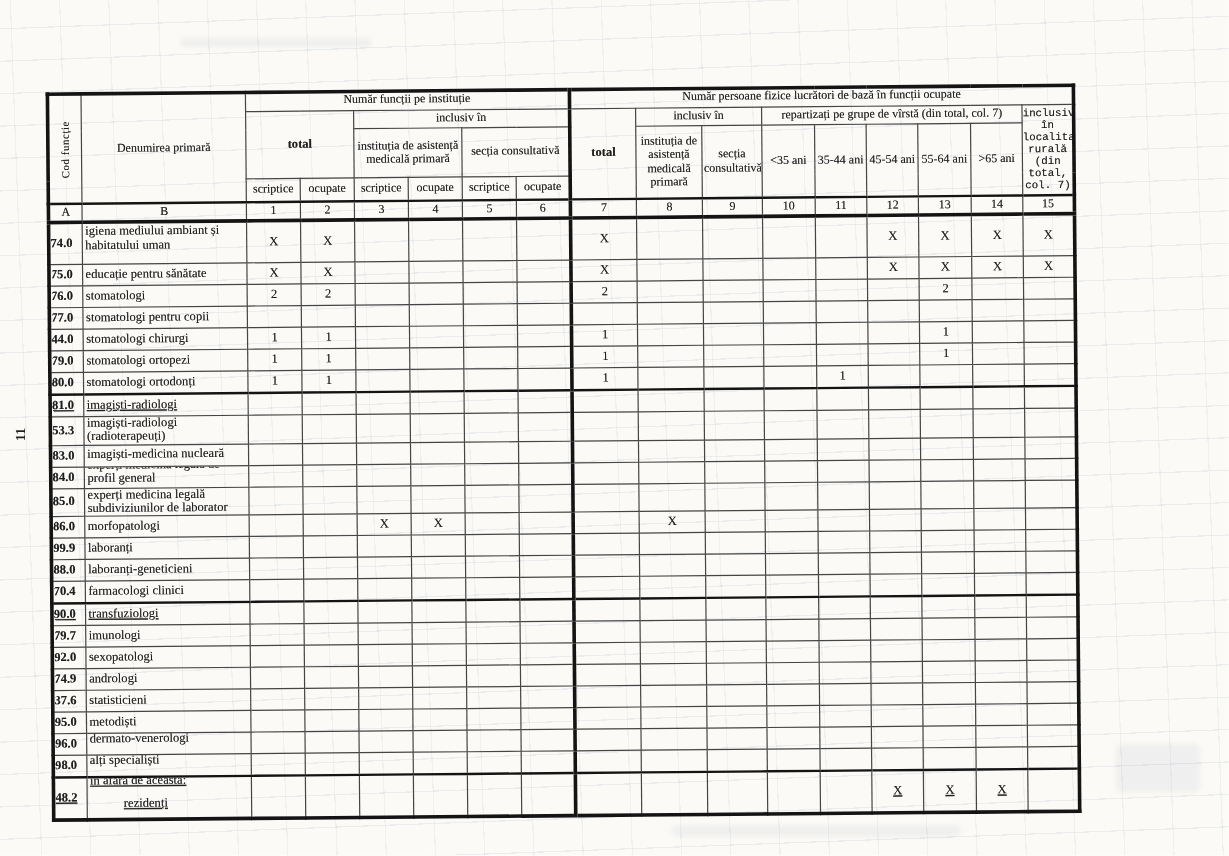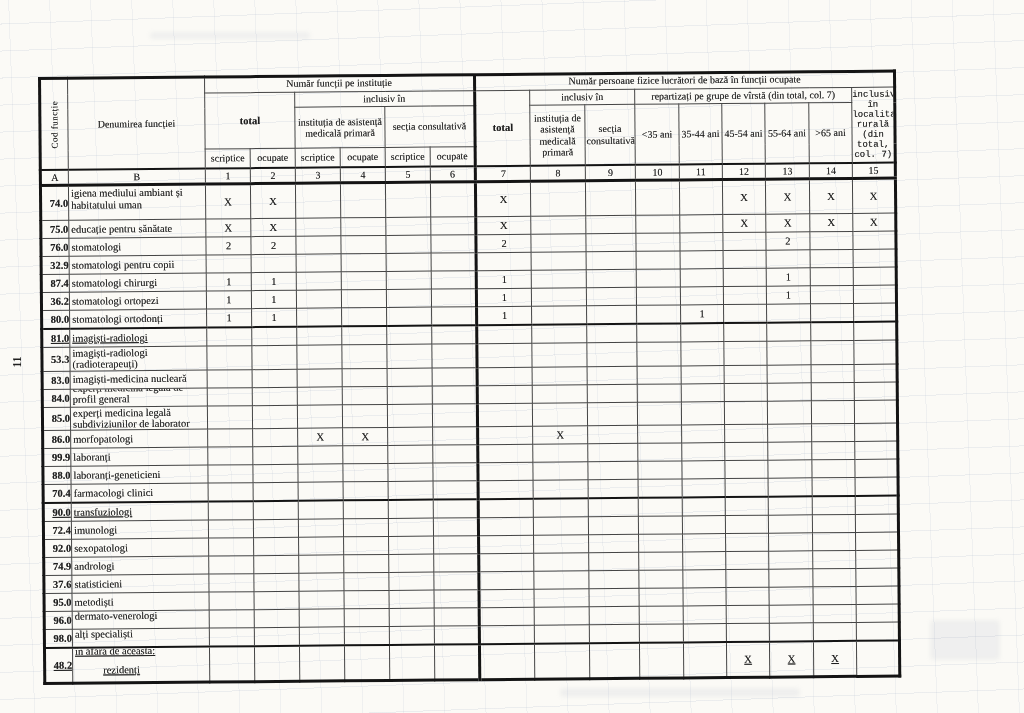--- a/index.html
+++ b/index.html
@@ -43,21 +43,21 @@
            border-top:2px solid #141414; border-bottom:3px solid #141414; }
   .bold { font-weight:bold !important; font-size:10.5px !important; }
   .small { font-size:9px !important;font-family:Liberation Mono, monospace; }
   .sep { border-left:3px solid #141414 !important; }
   .vwrap { height:100%; display:flex; align-items:center; justify-content:center; }
   .vtext { transform:rotate(180deg); writing-mode:vertical-rl; font-size:9px; letter-spacing:0.5px; }
 
   .tbl tbody td { height:17px; font-size:10.5px; vertical-align:middle; }
   .tbl tbody tr.sect td { border-top:2.5px solid #141414;text-decoration:underline; }
   .tbl tbody tr.tall td { height:33px; }
-  td.code { font-weight:bold; text-align:right; font-size:10.5px; }
+  td.code { font-weight:bold; text-align:left; font-size:10.5px;border-radius:14px; }
   td.label { text-align:left; padding:0 2px; }
   td.label div { line-height:1.08; }
   .clip-up { margin-top:-8px; }
   .clip-line { margin-top:-9px; }
   .indent-line { padding-left:28px; margin-top:7px; }
   td.val { text-align:center; }
 </style>
 </head>
 <body>
 
@@ -89,21 +89,21 @@
         <col style="width:43px">
         <col style="width:43px">
     </colgroup>
     <thead>
       <tr class="h1">
         <th rowspan="4">
           <div class="vwrap">
               <div class="vtext">Cod funcție</div>
             </div>
         </th>
-        <th rowspan="4">Denumirea funcției</th>
+        <th rowspan="4">Denumirea primară</th>
         <th colspan="6">
             <div class="cut">Număr funcții pe instituție</div>
           </th>
         <th colspan="9" class="sep">
             <div class="cut">Număr persoane fizice lucrători de bază în funcții ocupate</div>
           </th>
       </tr>
       <tr class="h2">
         <th colspan="2" rowspan="2" class="bold">total</th>
         <th colspan="4">inclusiv în</th>
@@ -209,63 +209,63 @@
           <td class="val"></td>
           <td class="val"></td>
           <td class="val"></td>
           <td class="val"></td>
           <td class="val"></td>
           <td class="val">2</td>
           <td class="val"></td>
           <td class="val"></td>
         </tr>
         <tr>
-          <td class="code">32.9</td>
+          <td class="code">77.0</td>
           <td class="label">
             <div>stomatologi pentru copii</div>
           </td>
           <td class="val"></td>
           <td class="val"></td>
           <td class="val"></td>
           <td class="val"></td>
           <td class="val"></td>
           <td class="val"></td>
           <td class="val sep"></td>
           <td class="val"></td>
           <td class="val"></td>
           <td class="val"></td>
           <td class="val"></td>
           <td class="val"></td>
           <td class="val"></td>
           <td class="val"></td>
           <td class="val"></td>
         </tr>
         <tr>
-          <td class="code">87.4</td>
+          <td class="code">44.0</td>
           <td class="label">
             <div>stomatologi chirurgi</div>
           </td>
           <td class="val">1</td>
           <td class="val">1</td>
           <td class="val"></td>
           <td class="val"></td>
           <td class="val"></td>
           <td class="val"></td>
           <td class="val sep">1</td>
           <td class="val"></td>
           <td class="val"></td>
           <td class="val"></td>
           <td class="val"></td>
           <td class="val"></td>
           <td class="val">1</td>
           <td class="val"></td>
           <td class="val"></td>
         </tr>
         <tr>
-          <td class="code">36.2</td>
+          <td class="code">79.0</td>
           <td class="label">
             <div>stomatologi ortopezi</div>
           </td>
           <td class="val">1</td>
           <td class="val">1</td>
           <td class="val"></td>
           <td class="val"></td>
           <td class="val"></td>
           <td class="val"></td>
           <td class="val sep">1</td>
@@ -503,21 +503,21 @@
           <td class="val"></td>
           <td class="val"></td>
           <td class="val"></td>
           <td class="val"></td>
           <td class="val"></td>
           <td class="val"></td>
           <td class="val"></td>
           <td class="val"></td>
         </tr>
         <tr>
-          <td class="code">72.4</td>
+          <td class="code">79.7</td>
           <td class="label">
             <div>imunologi</div>
           </td>
           <td class="val"></td>
           <td class="val"></td>
           <td class="val"></td>
           <td class="val"></td>
           <td class="val"></td>
           <td class="val"></td>
           <td class="val sep"></td>

